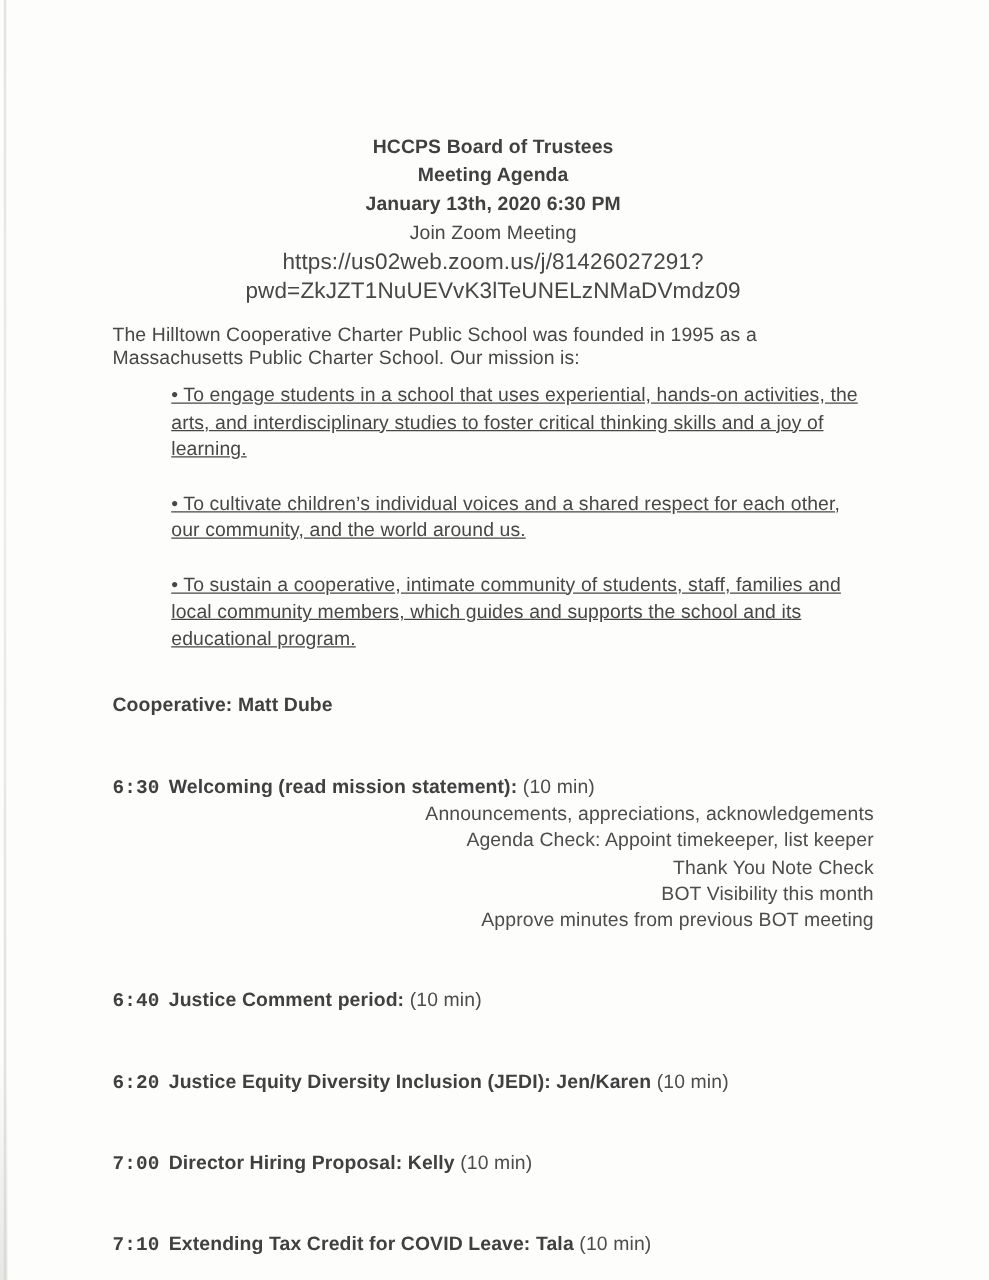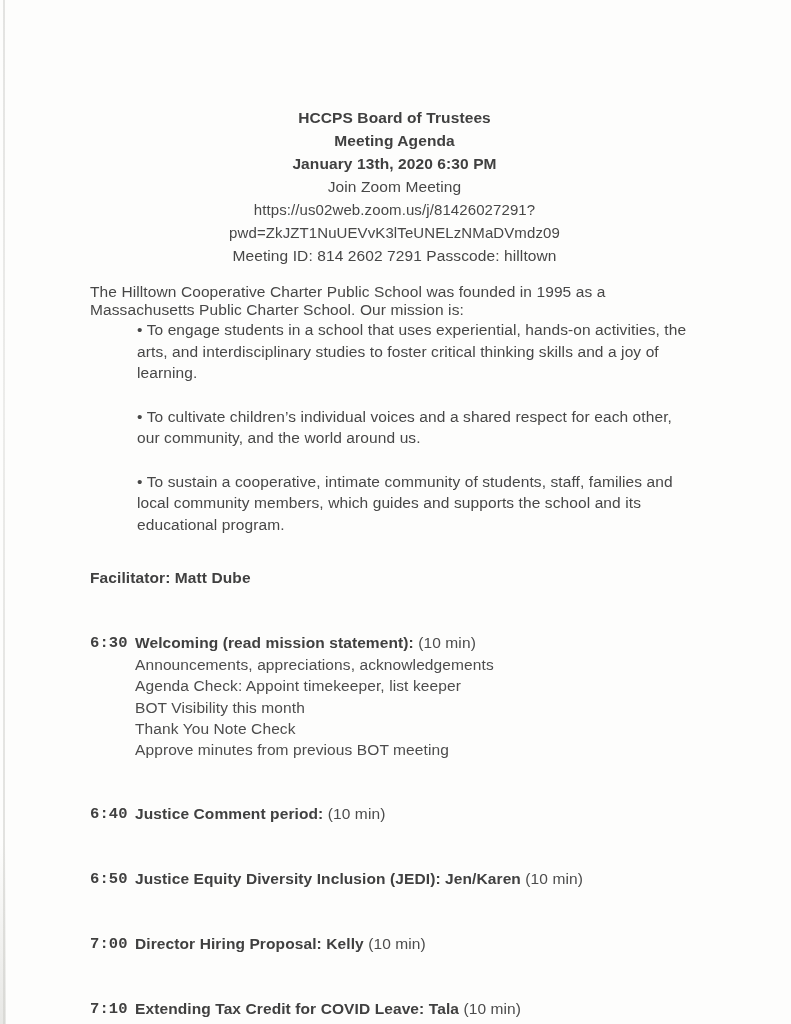--- a/index.html
+++ b/index.html
@@ -22,84 +22,83 @@
   .page {
     position: absolute; top: 0; left: 0; width: 791px; height: 1024px;
     box-sizing: border-box;
     padding: 106px 92px 0 90px;
     font-size: 15.5px;
     line-height: 22px;
     letter-spacing: 0.1px;
   }
   .hdr { text-align: center; line-height: 23px; }
   .hdr .b { font-weight: bold; color: #404040; }
-  .hdr .url { font-size: 15px; }
+  .hdr .url { font-size: 18px; }
   .intro { margin-top: 16px; width: 616px; line-height: 18px; }
-  .bullets { padding-left: 47px; width: 562px; }
+  .bullets { margin-top: 10px; padding-left: 47px; width: 562px; text-decoration: underline; }
   .bullet { line-height: 21.5px; }
   .bullet + .bullet { margin-top: 22px; }
   .facilitator { margin-top: 32px; font-weight: bold; color: #404040; }
   .agenda { margin-top: 0; }
   .agenda-row { margin-top: 43px; display: flex; }
   .agenda-row.first { margin-top: 43px; }
   .agenda-row .time { font-weight: bold; color: #404040; width: 45px; flex: 0 0 45px; font-family: Liberation Mono, monospace; }
   .agenda-row .title-line { }
   .agenda-row .title-line .tt { font-weight: bold; color: #404040; }
   .agenda-row .title-line .dur { font-weight: normal; color: #4c4c4c; }
-  .sublines { margin-left: 45px; line-height: 21.3px; margin-top: 0; }
+  .sublines { margin-left: 45px; line-height: 21.3px; margin-top: 0; text-align: right; }
   .sublines > div { color: #4c4c4c; }
 </style>
 </head>
 <body>
 
 <div class="scan-edge-left"></div>
 <div class="scan-edge-bottomleft"></div>
 
 <div class="page">
 
   <div class="hdr">
     <div class="b">HCCPS Board of Trustees</div>
     <div class="b">Meeting Agenda</div>
     <div class="b">January 13th, 2020 6:30 PM</div>
     <div>Join Zoom Meeting</div>
     <div class="url">https://us02web.zoom.us/j/81426027291?pwd=ZkJZT1NuUEVvK3lTeUNELzNMaDVmdz09</div>
-    <div>Meeting ID: 814 2602 7291 Passcode: hilltown</div>
   </div>
 
   <div class="intro">The Hilltown Cooperative Charter Public School was founded in 1995 as a Massachusetts Public Charter School. Our mission is:</div>
 
   <div class="bullets">
     <div class="bullet">• To engage students in a school that uses experiential, hands-on activities, the arts, and interdisciplinary studies to foster critical thinking skills and a joy of learning.</div>
     <div class="bullet">• To cultivate children’s individual voices and a shared respect for each other, our community, and the world around us.</div>
     <div class="bullet">• To sustain a cooperative, intimate community of students, staff, families and local community members, which guides and supports the school and its educational program.</div>
   </div>
 
-  <div class="facilitator">Facilitator: Matt Dube</div>
+  <div class="facilitator">Cooperative: Matt Dube</div>
 
   <div class="agenda">
 
     <div class="agenda-row first">
       <span class="time">6:30</span>
       <span class="title-line"><span class="tt">Welcoming (read mission statement):</span> <span class="dur">(10 min)</span></span>
     </div>
     <div class="sublines">
       <div>Announcements, appreciations,  acknowledgements</div>
       <div>Agenda Check: Appoint timekeeper, list keeper</div>
+      <div>Thank You Note Check</div>
       <div>BOT Visibility this month</div>
-      <div>Thank You Note Check</div>
       <div>Approve minutes from previous BOT meeting</div>
     </div>
 
     <div class="agenda-row">
       <span class="time">6:40</span>
       <span class="title-line"><span class="tt">Justice Comment period:</span> <span class="dur"> (10 min)</span></span>
     </div>
 
     <div class="agenda-row">
-      <span class="time">6:50</span>
+      <span class="time">6:20</span>
       <span class="title-line"><span class="tt">Justice Equity Diversity Inclusion (JEDI): Jen/Karen</span> <span class="dur">(10 min)</span></span>
     </div>
 
     <div class="agenda-row">
       <span class="time">7:00</span>
       <span class="title-line"><span class="tt">Director Hiring Proposal: Kelly</span> <span class="dur">(10 min)</span></span>
     </div>
 
     <div class="agenda-row">
       <span class="time">7:10</span>

